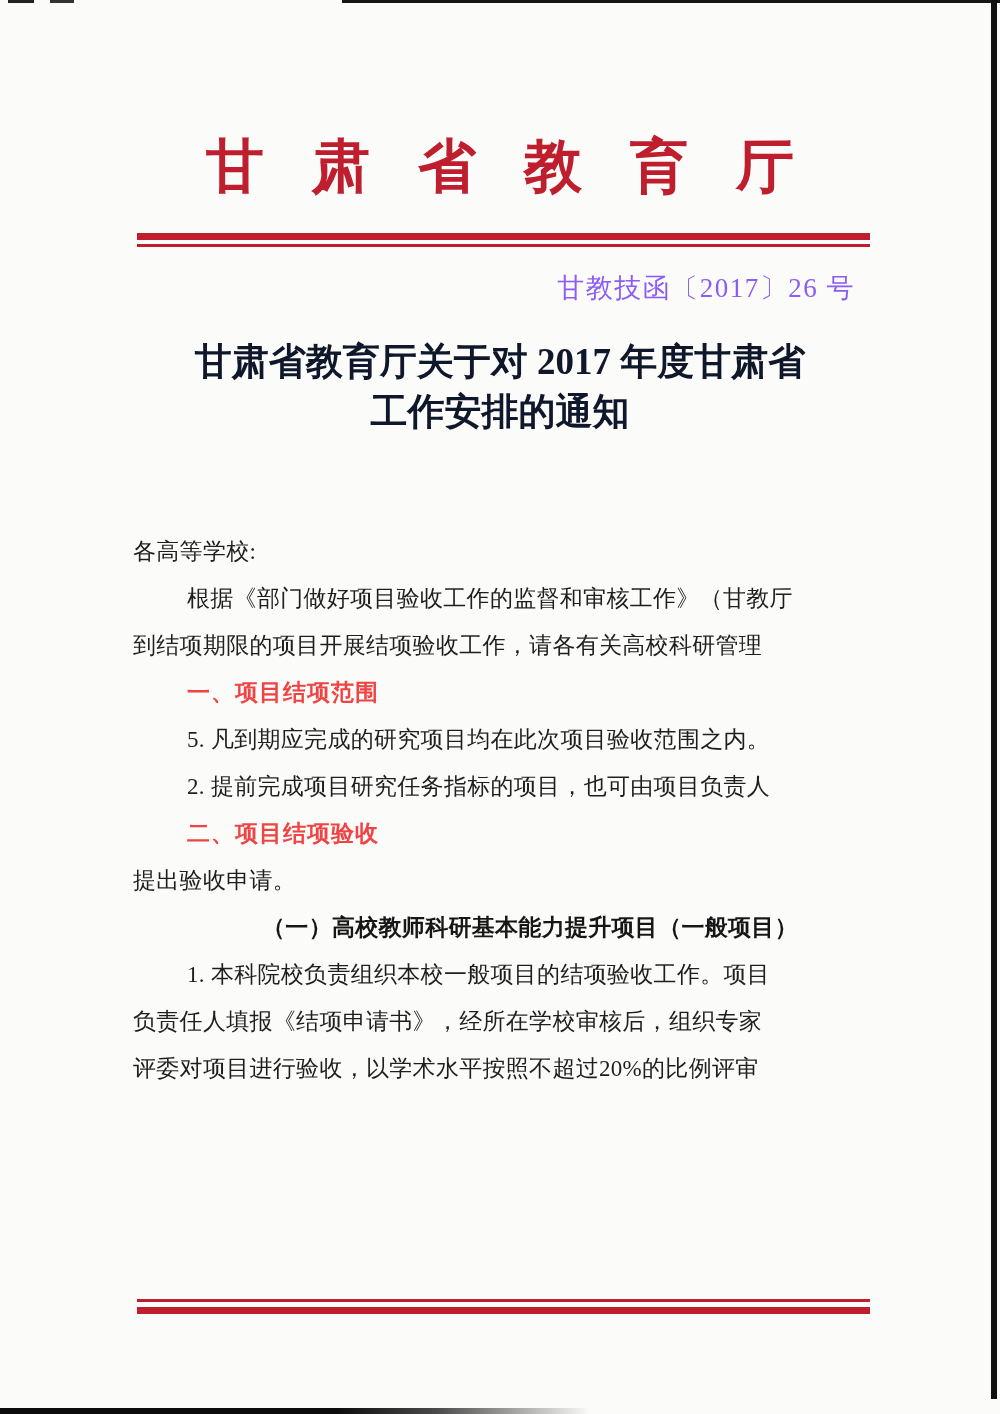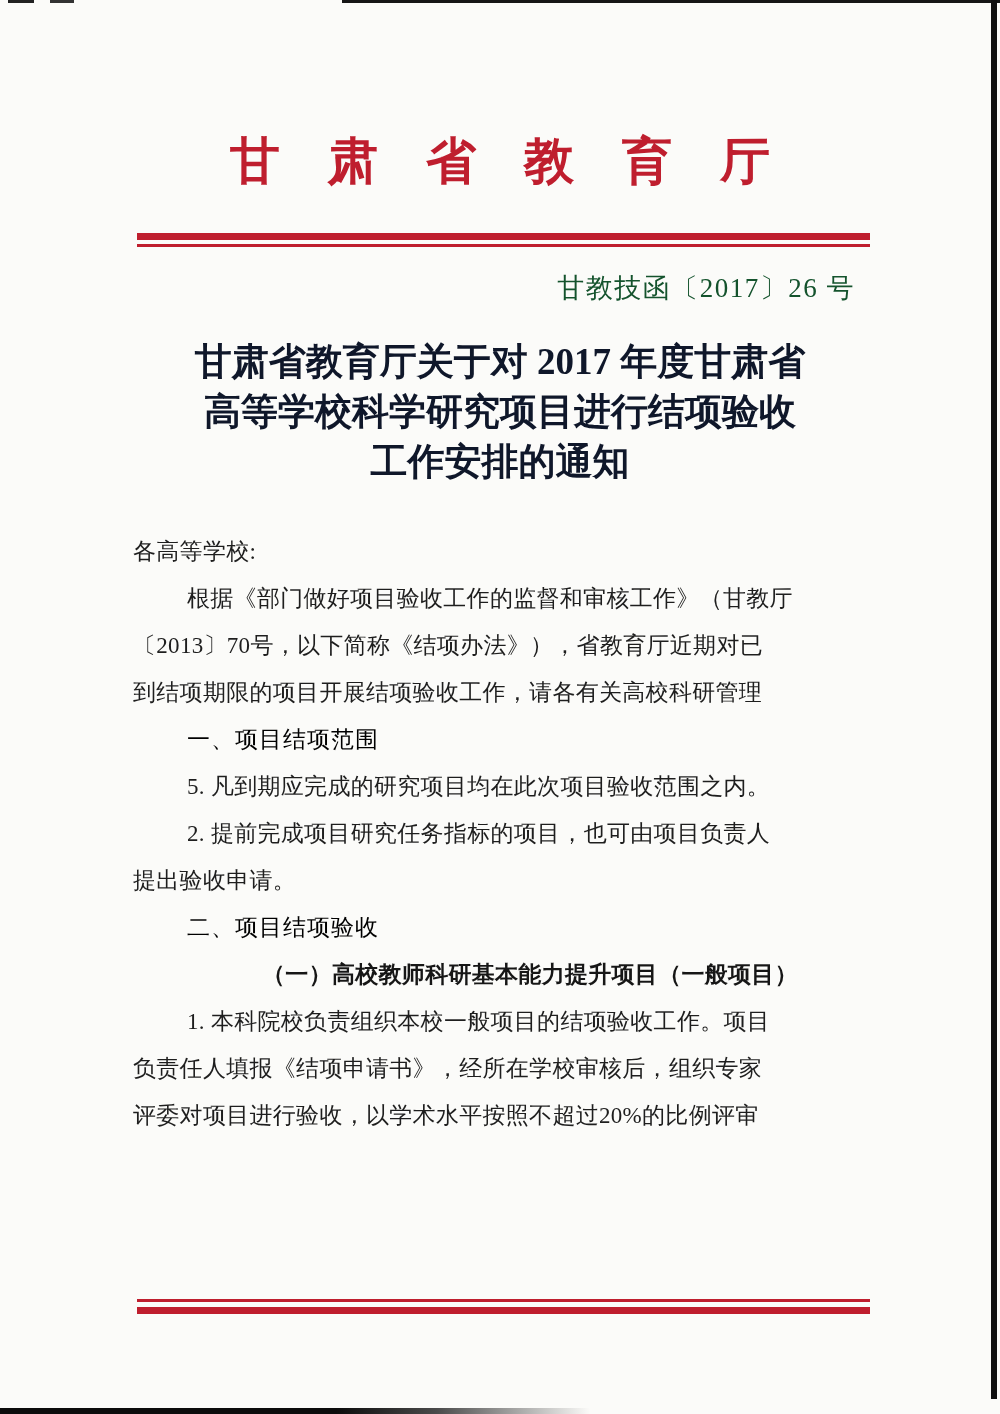--- a/index.html
+++ b/index.html
@@ -13,40 +13,40 @@
     width:1000px;height:1414px;
     background:var(--paper);
     overflow:hidden;
     font-family:"Liberation Serif","DejaVu Serif",serif;
   }
   
   .agency{
     position:absolute;top:128px;left:0;width:1000px;
     text-align:center;
     font-weight:700;
-    font-size:50px;
+    font-size:58px;
     color:var(--red);
     letter-spacing:48px;
     text-indent:48px;
     white-space:nowrap;
   }
   .rule{position:absolute;left:137px;width:733px;}
   .rule-top{top:233px;}
   .rule-bottom{top:1299px;}
   .rule .bar-thick{height:7px;background:var(--red);}
   .rule .bar-thin{height:3px;background:var(--red);}
   .rule-top .gap{height:4px;}
   .rule-bottom .gap{height:5px;}
   
   .doc-number{
     position:absolute;top:270px;left:0;width:855px;
     text-align:right;
     font-size:27px;
     letter-spacing:1.5px;
-    color:#14532d;
+    color:#8b5cf6;
     white-space:nowrap;
   }
   
   .title{
     position:absolute;top:337px;left:0;width:1000px;
     text-align:center;
     font-size:37px;
     font-weight:700;
     line-height:50px;
     color:#0f172a;
@@ -57,21 +57,21 @@
     font-size:23px;
     color:var(--ink);
     letter-spacing:0.3px;
   }
   .body .line{
     height:47px;line-height:47px;white-space:nowrap;
   }
   .indent{padding-left:54px;}
   .h-sans{
     font-family:"Liberation Sans","DejaVu Sans",sans-serif;
-    font-weight:400;color:#000000;letter-spacing:1px;
+    font-weight:700;color:#ef4444;letter-spacing:1px;
   }
   .h-kai{font-weight:700;color:#161616;text-align:center;}
   
   .edge{position:absolute;}
   .edge-top{top:0;left:342px;width:658px;height:3px;background:#161616;}
   .edge-right{top:0;left:991px;width:6px;height:1399px;background:#101010;}
   .edge-bottom{
     top:1408px;left:0;width:590px;height:6px;
     background:linear-gradient(to right,#0c0c0c 0%,#0c0c0c 57%,#4a4a4a 74%,rgba(110,110,110,0) 100%);
   }
@@ -94,34 +94,32 @@
   <div class="rule rule-top">
     <div class="bar-thick"></div>
     <div class="gap"></div>
     <div class="bar-thin"></div>
   </div>
 
   <div class="doc-number">甘教技函〔2017〕26 号</div>
 
   <div class="title">
     <div>甘肃省教育厅关于对 2017 年度甘肃省</div>
-    <div>高等学校科学研究项目进行结项验收</div>
     <div>工作安排的通知</div>
   </div>
 
   <div class="body">
     <div class="line">各高等学校:</div>
     <div class="line indent">根据《部门做好项目验收工作的监督和审核工作》（甘教厅</div>
-    <div class="line">〔2013〕70号，以下简称《结项办法》），省教育厅近期对已</div>
     <div class="line">到结项期限的项目开展结项验收工作，请各有关高校科研管理</div>
     <div class="line indent h-sans">一、项目结项范围</div>
     <div class="line indent">5. 凡到期应完成的研究项目均在此次项目验收范围之内。</div>
     <div class="line indent">2. 提前完成项目研究任务指标的项目，也可由项目负责人</div>
+    <div class="line indent h-sans">二、项目结项验收</div>
     <div class="line">提出验收申请。</div>
-    <div class="line indent h-sans">二、项目结项验收</div>
     <div class="line indent h-kai">（一）高校教师科研基本能力提升项目（一般项目）</div>
     <div class="line indent">1. 本科院校负责组织本校一般项目的结项验收工作。项目</div>
     <div class="line">负责任人填报《结项申请书》，经所在学校审核后，组织专家</div>
     <div class="line">评委对项目进行验收，以学术水平按照不超过20%的比例评审</div>
   </div>
 
   <div class="rule rule-bottom">
     <div class="bar-thin"></div>
     <div class="gap"></div>
     <div class="bar-thick"></div>

